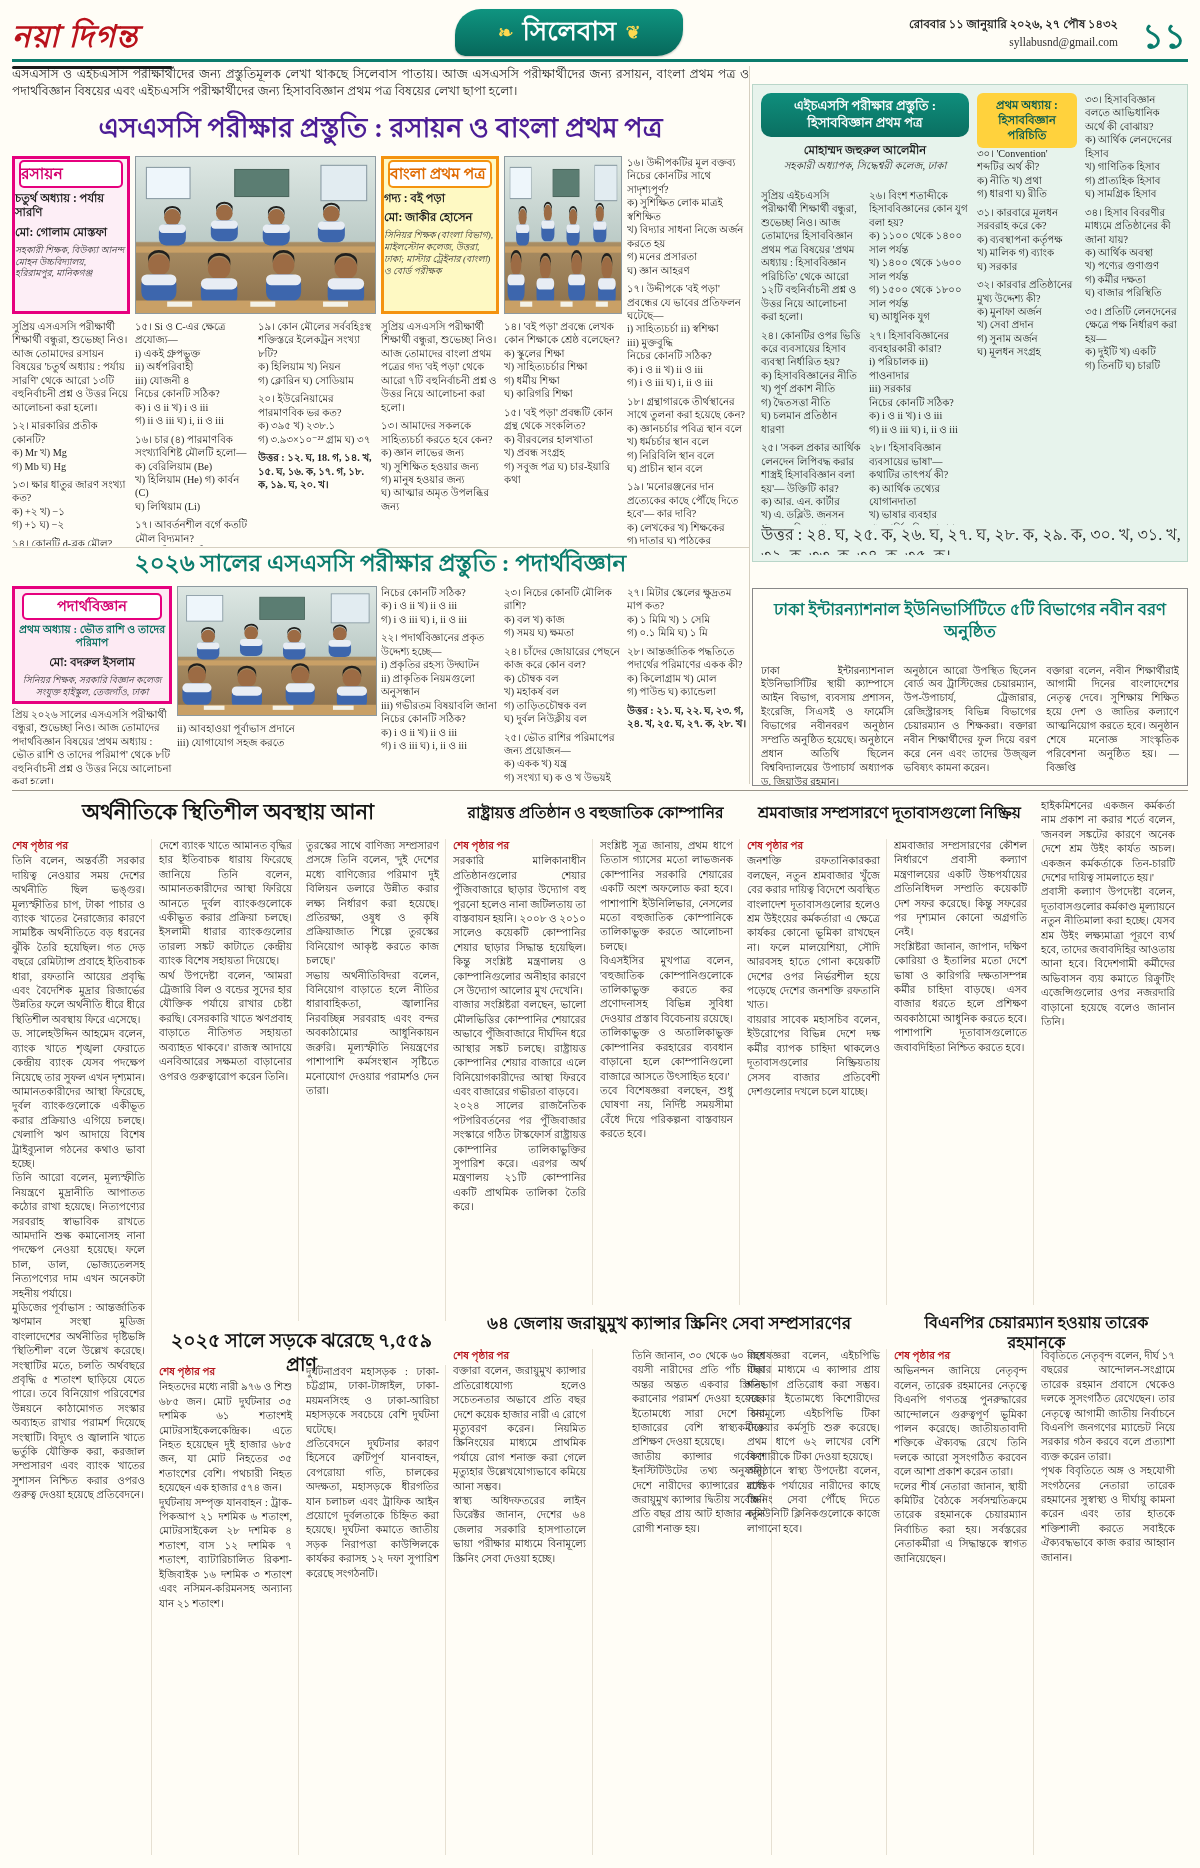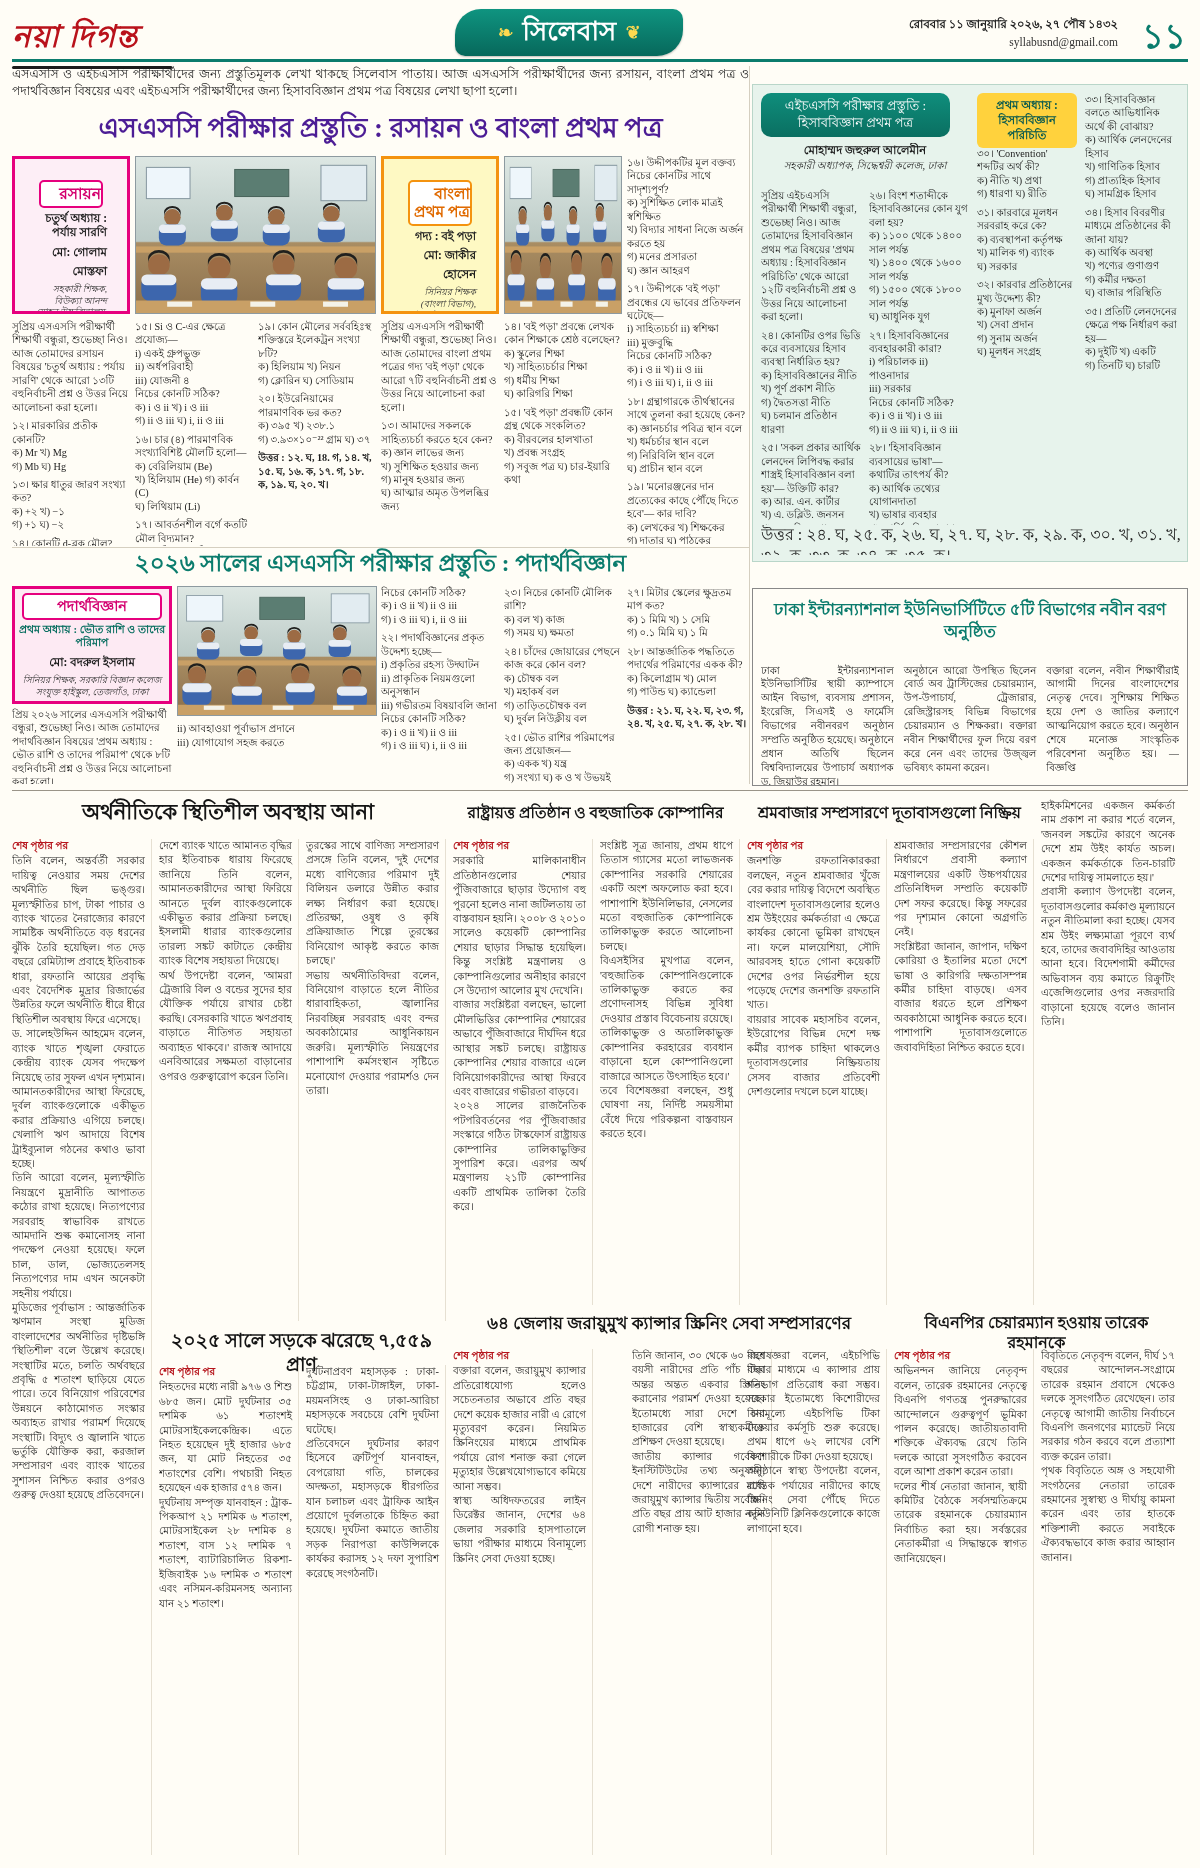--- a/index.html
+++ b/index.html
@@ -15,38 +15,38 @@
 .dateline .email{color:#333;font-weight:normal}
 .pagenum{position:absolute;right:2px;top:4px;font-size:34px;font-weight:bold;color:#0b7c6d}
 
 .intro{position:absolute;left:12px;top:66px;width:737px;font-size:12.3px;line-height:1.38;text-align:justify;overflow:hidden;height:44px}
 
 .vsep{position:absolute;border-left:1px solid #d5cfc0}
 .hsep{position:absolute;border-top:1px solid #d5cfc0}
 
 .ssc{position:absolute;left:12px;top:112px;width:737px;height:434px}
 .ssc-headline{text-align:center;color:#4c1d95;font-size:27px;font-weight:bold;line-height:1.2}
-.subject-box{position:absolute;border:3px solid;text-align:right;padding:20px;overflow:hidden}
+.subject-box{position:absolute;border:3px solid;text-align:left;padding:0;overflow:hidden}
 .chem-box{border-color:#e6007e;background:#fdeef6}
 .chem-box .box-title{border:2px solid #e6007e;color:#d4006f}
 .bangla-box{border-color:#f4930f;background:#fef9c3}
 .bangla-box .box-title{border:2px solid #f4930f;color:#e06a00}
 .box-title{display:block;margin:1px 4px 3px;font-weight:bold;font-size:15.5px;padding:3px 0;background:#fff;border-radius:5px;line-height:1.15}
 .box-chapter{font-weight:bold;font-size:11.5px;color:#222;line-height:1.25;margin-top:3px}
 .box-author{font-weight:bold;font-size:11.5px;margin-top:4px}
 .box-role{font-size:9.2px;line-height:1.3;margin-top:2px;font-style:italic;color:#333}
 .photo{position:absolute;border:1px solid #8d9aa0;overflow:hidden;background:#b8c6c9}
 .photo svg{width:100%;height:100%;display:block}
 .qcol{position:absolute;font-size:10.2px;line-height:1.32;overflow:hidden;text-align:left}
 .q{white-space:pre-line;margin-bottom:5px}
 .q.ansline{font-weight:bold}
 .photo-caption{position:absolute;font-size:10.2px;line-height:1.4;white-space:pre-line;overflow:hidden}
 
 .hsc{position:absolute;left:752px;top:84px;width:436px;height:478px;background:#e7f3ec;border:1px solid #b9d6c9}
-.hsc-header{position:absolute;left:8px;top:8px;width:189px;background:linear-gradient(180deg,#0f8e7c,#0a6f61);border-radius:10px;color:#fff;font-weight:normal;font-size:13px;text-align:center;padding:5px 6px;line-height:1.3}
+.hsc-header{position:absolute;left:8px;top:8px;width:208px;background:linear-gradient(180deg,#0f8e7c,#0a6f61);border-radius:10px;color:#fff;font-weight:bold;font-size:13px;text-align:center;padding:5px 6px;line-height:1.3}
 .hsc-byline{position:absolute;left:8px;top:58px;width:208px;text-align:center;font-size:10.2px;font-style:italic;line-height:1.35;overflow:hidden;height:42px}
 .hsc-byline .b{font-weight:bold;font-style:normal;font-size:11.5px}
 .chapter-chip{position:absolute;left:224px;top:8px;width:100px;background:#ffd23d;border-radius:6px;color:#0a5a4e;font-weight:bold;font-size:11.5px;text-align:center;padding:5px 4px;line-height:1.3}
 .hsc-answers{position:absolute;left:8px;bottom:6px;width:422px;font-size:16px;font-weight:normal;line-height:1.3;overflow:hidden;height:30px}
 
 .phys{position:absolute;left:12px;top:550px;width:737px;height:236px}
 .phys-headline{text-align:center;color:#0b7c6d;font-size:23px;font-weight:bold;line-height:1.2}
 .phys-box{left:0;top:36px;width:160px;height:118px;border:3px solid #e6007e;background:#fdeaf3;text-align:center;padding:3px;position:absolute;overflow:hidden}
 .phys-box .box-title{font-size:14.5px;border:2px solid #e6007e;color:#d4006f}
 .phys-box .box-chapter{color:#0a6f61;font-size:10.8px}

